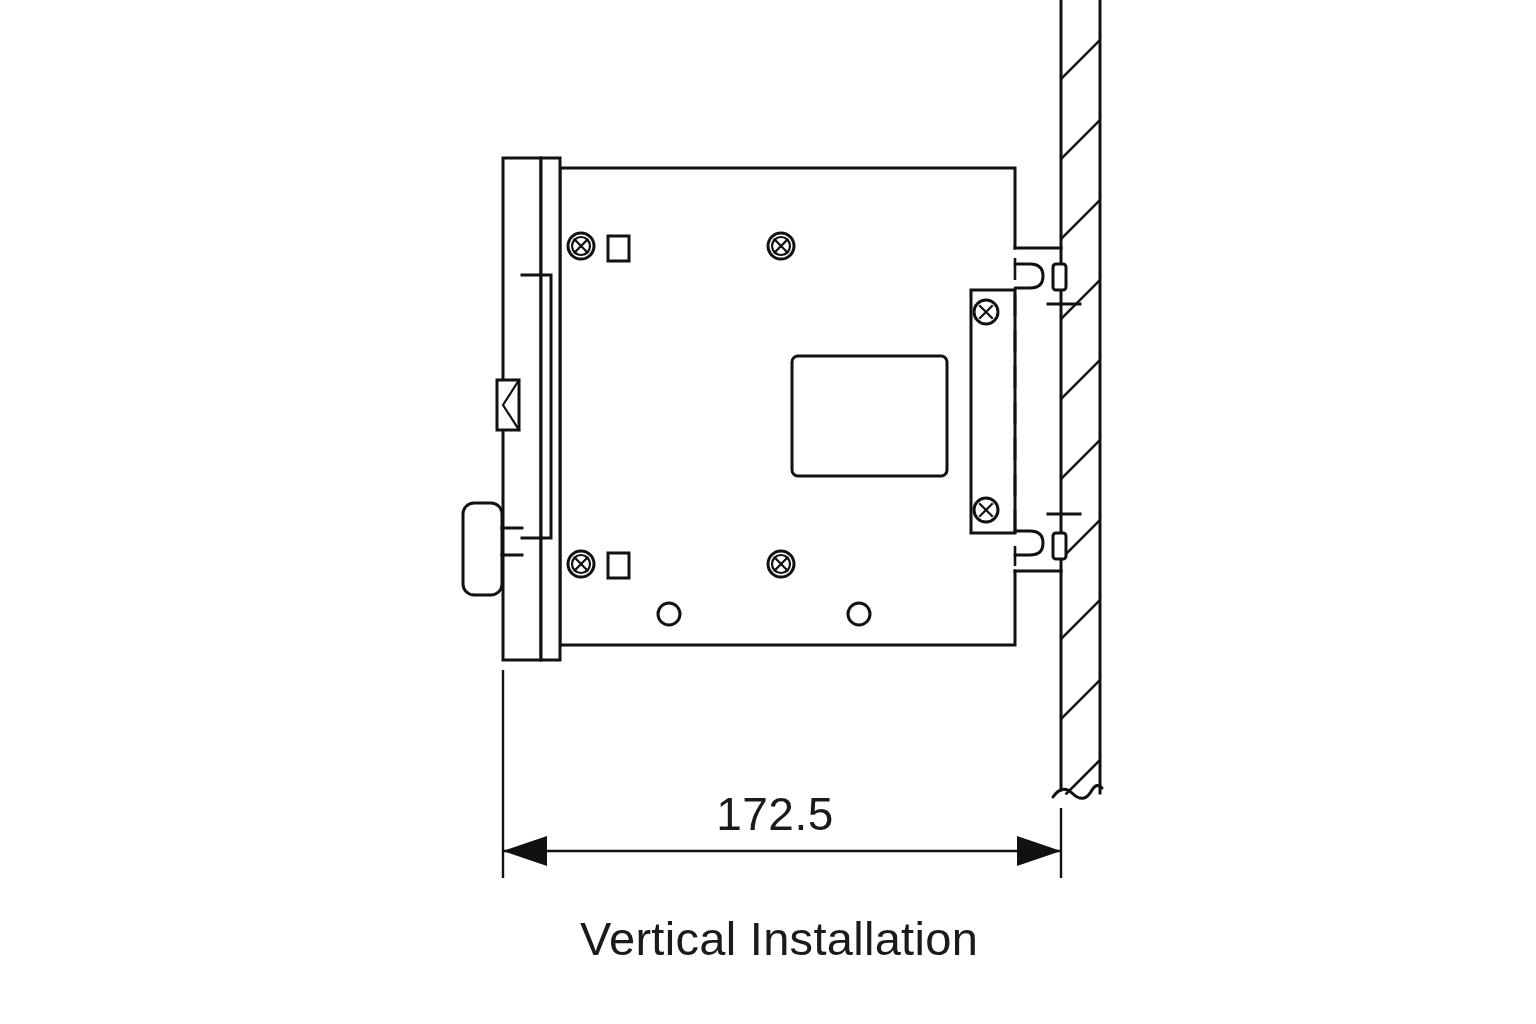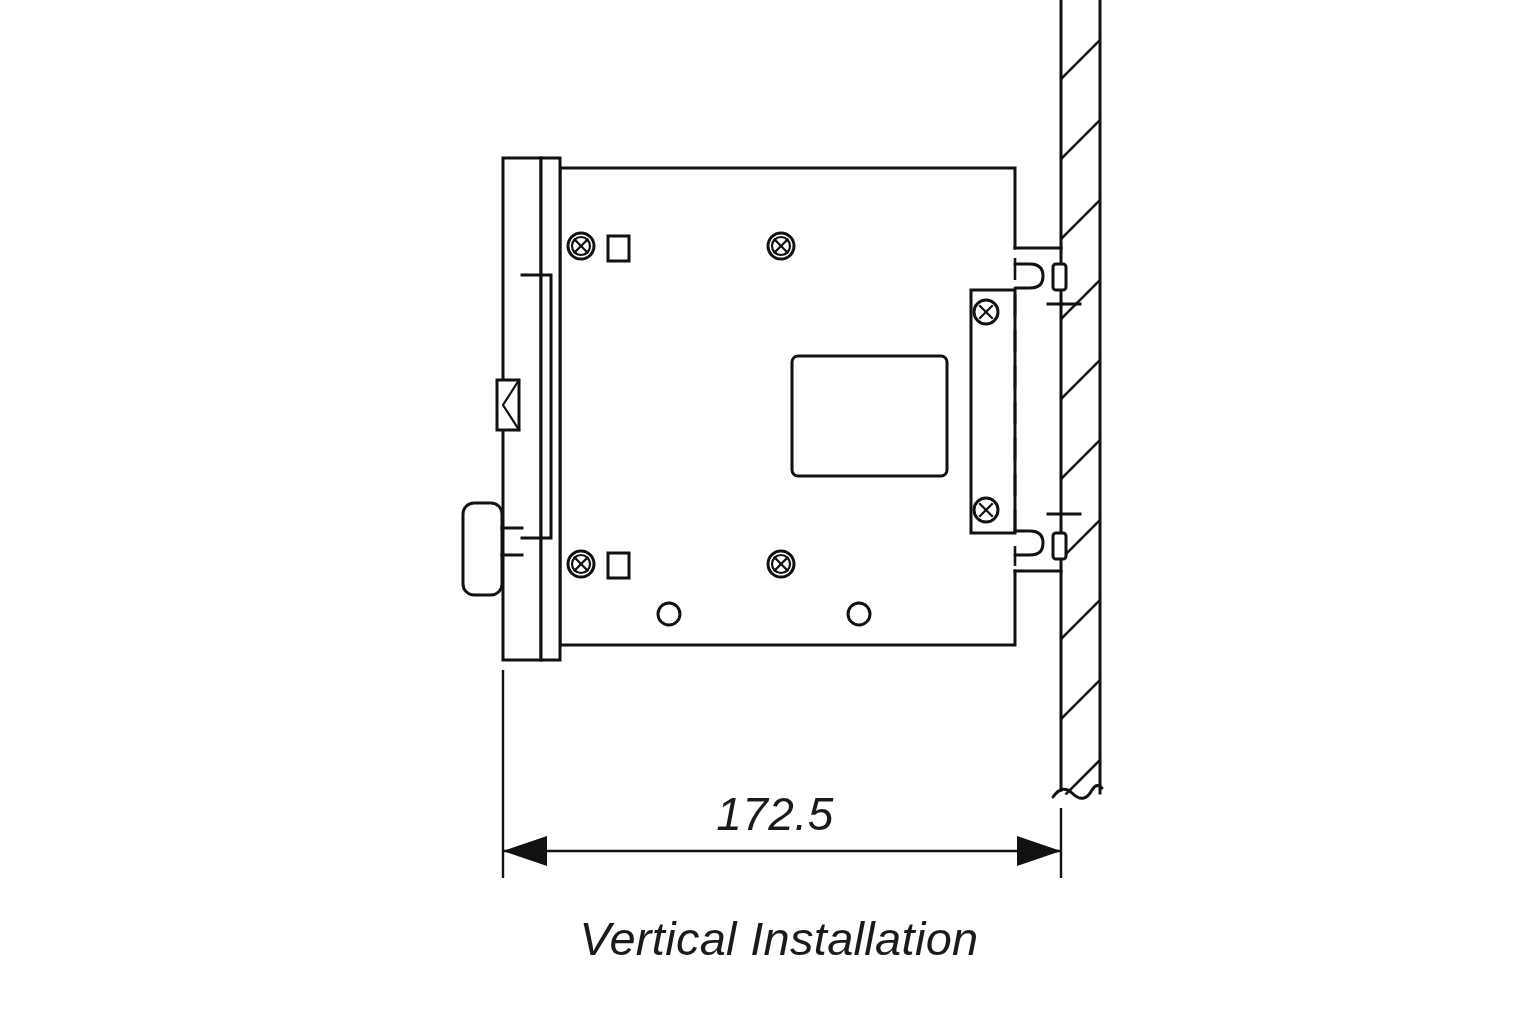--- a/index.html
+++ b/index.html
@@ -13,21 +13,20 @@
     font-family: "Liberation Sans", sans-serif;
     overflow: hidden;
     position: relative;
   }
   #drawing-root {
     position: absolute;
     top: 0;
     left: 0;
     width: 1536px;
     height: 896px;
-    font-style: italic;
   }
   svg.drawing {
     display: block;
     width: 1536px;
     height: 1024px;
   }
   .ln {
     fill: none;
     stroke: #111111;
     stroke-width: 3;

